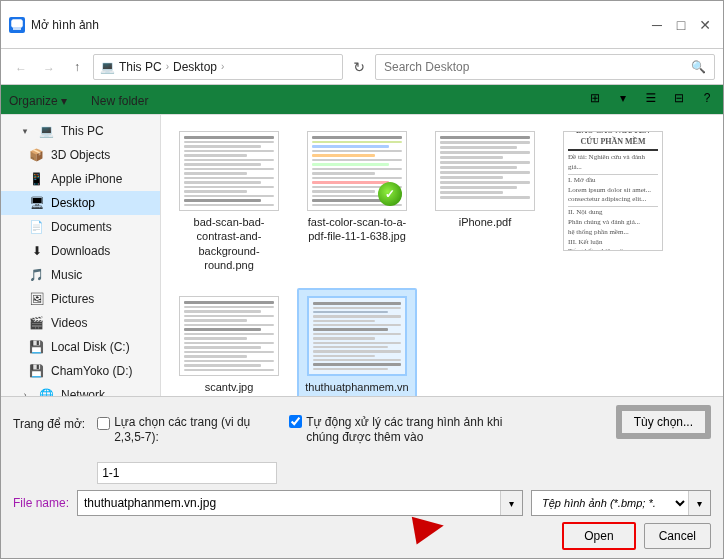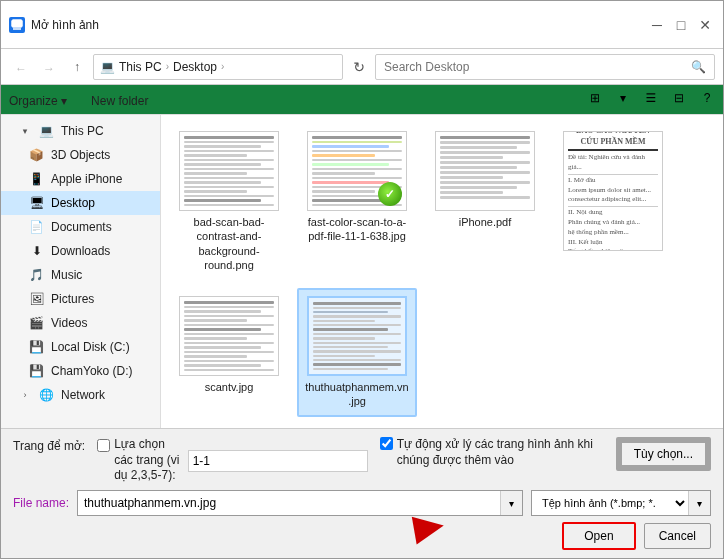--- a/index.html
+++ b/index.html
@@ -339,20 +339,21 @@
       height: 26px;
       min-width: 180px;
     }
     .filetype-select {
       flex: 1;
       border: none;
       outline: none;
       padding: 2px 6px;
       font-size: 11px;
       background: white;
+      font-style: italic;
     }
     .filetype-dropdown-btn {
       width: 22px;
       height: 24px;
       border: none;
       border-left: 1px solid #ccc;
       background: #f0f0f0;
       cursor: pointer;
       display: flex; align-items: center; justify-content: center;
       font-size: 10px;
@@ -640,25 +641,25 @@
           </div>
         </div>
         <div class="file-name">thuthuatphanmem.vn.jpg</div>
       </div>
 
     </div>
   </div>
 
   <div class="bottom-bar">
     <div class="bottom-row1">
-      <div style="display:flex;align-items:flex-start;gap:12px;flex:1;">
+      <div style="display:flex;align-items:flex-start;gap:12px;flex:1;margin-top:10px;">
         <div style="display:flex;align-items:flex-start;gap:4px;">
           <span class="page-label">Trang để mở:</span>
         </div>
-        <div style="display:flex;flex-direction:row;gap:8px;align-items:center;">
+        <div style="display:flex;flex-direction:column;gap:16px;">
           <div class="checkbox-group">
             <input type="checkbox" style="">
             <span class="checkbox-label">Lựa chọn các trang (vi dụ 2,3,5-7):</span>
           </div>
           <div class="page-input-group">
             <input type="text" class="page-input" value="1-1" style="">
           </div>
         </div>
         <div class="auto-checkbox-group">
           <input type="checkbox" checked="" style="">

